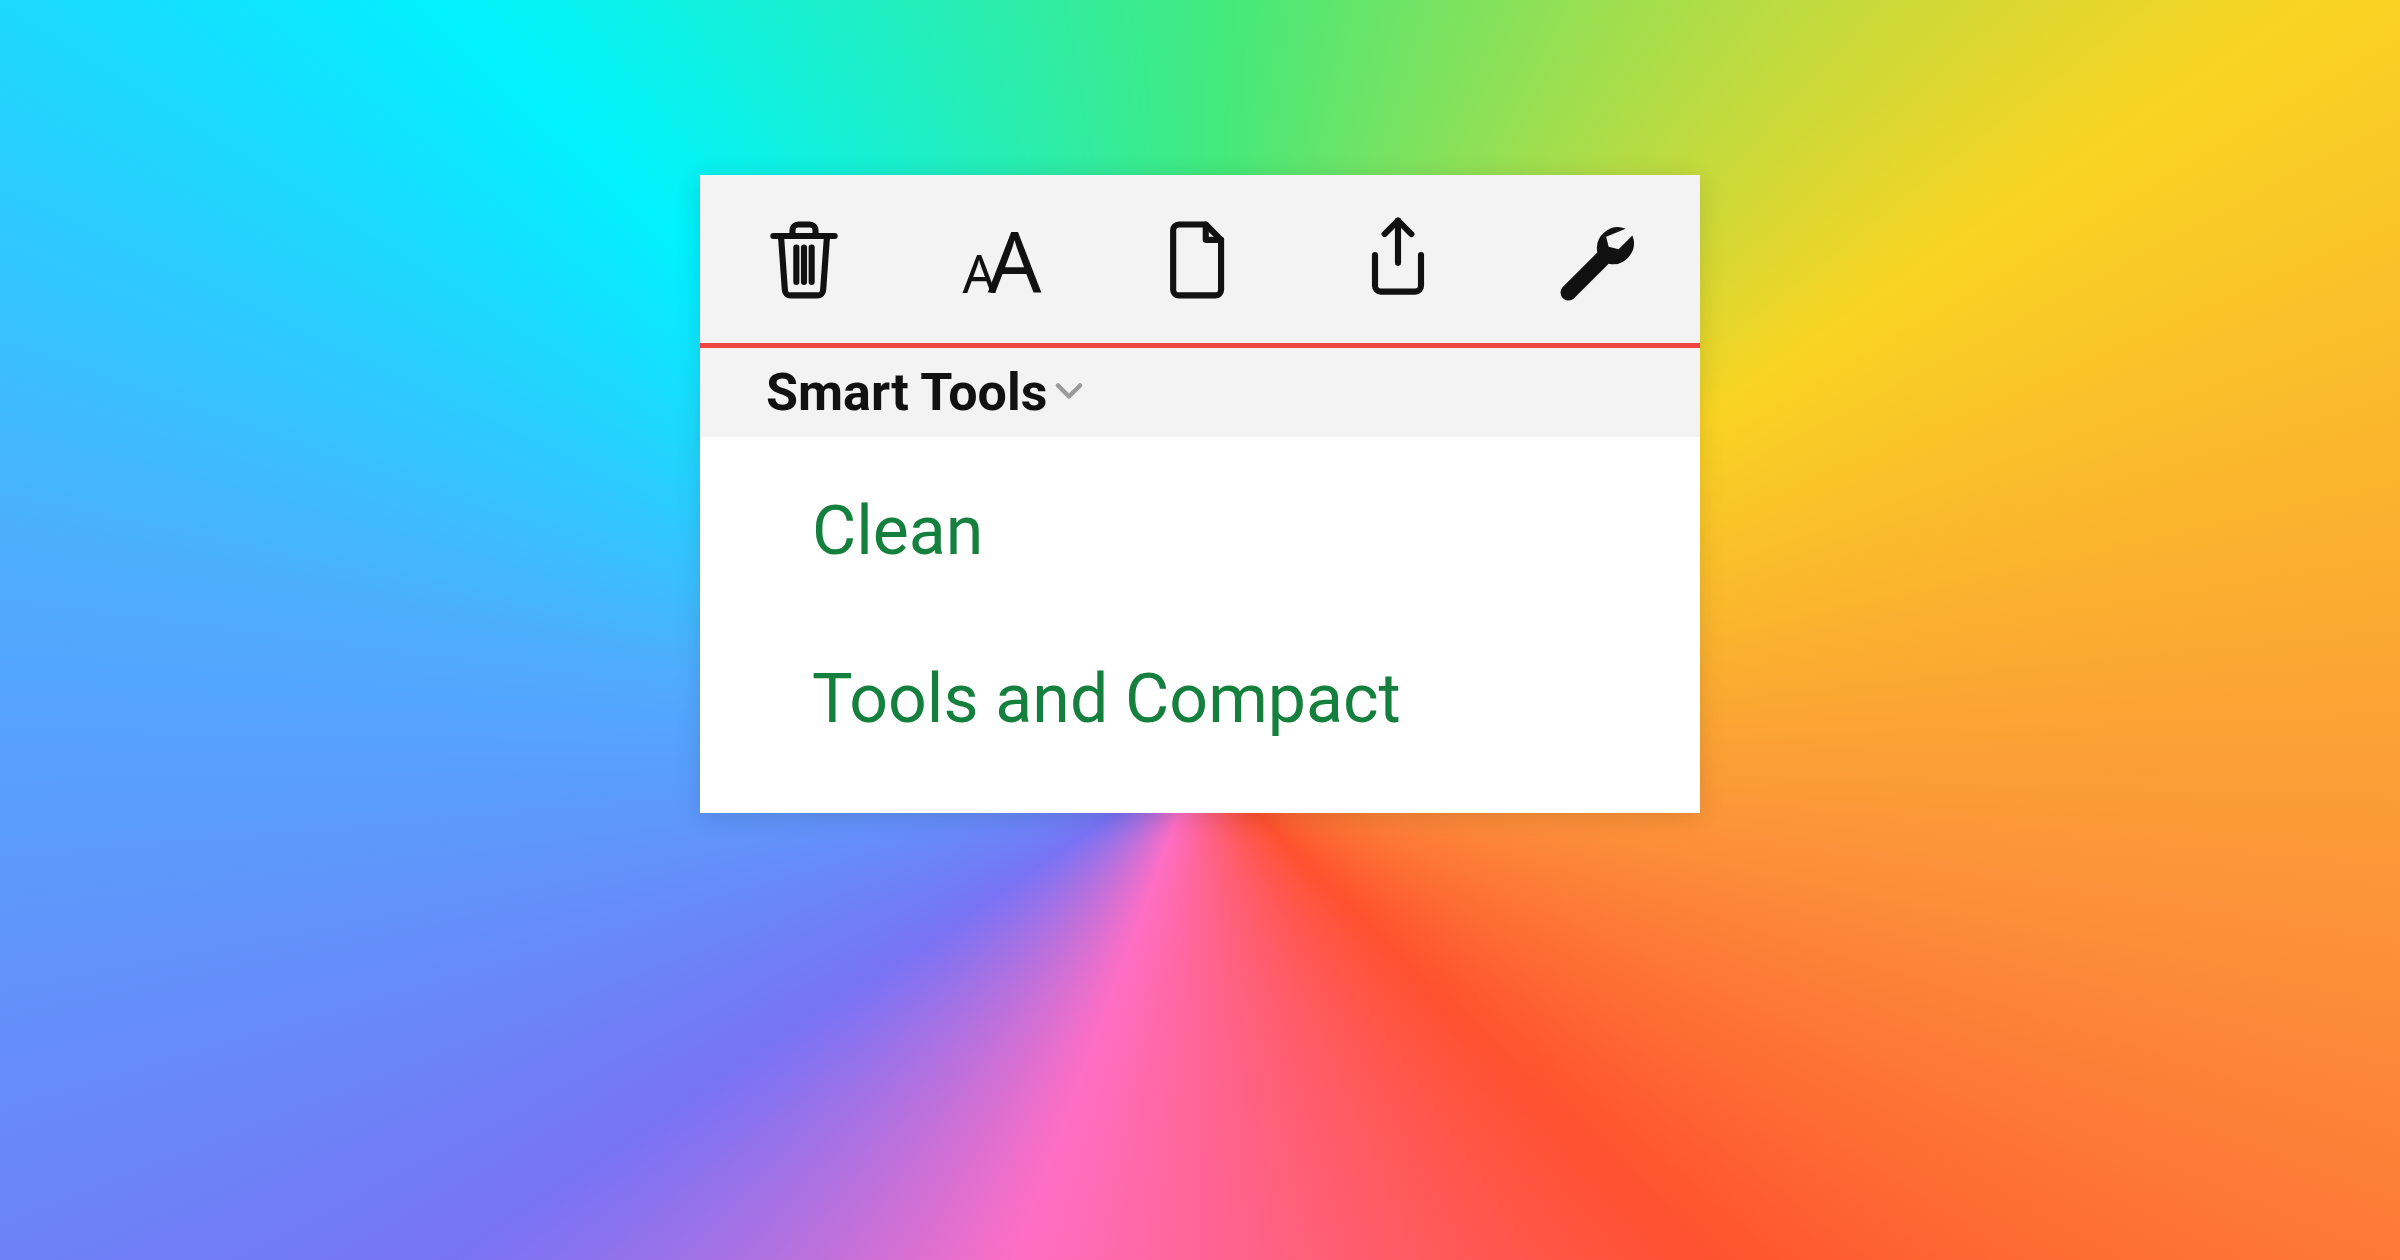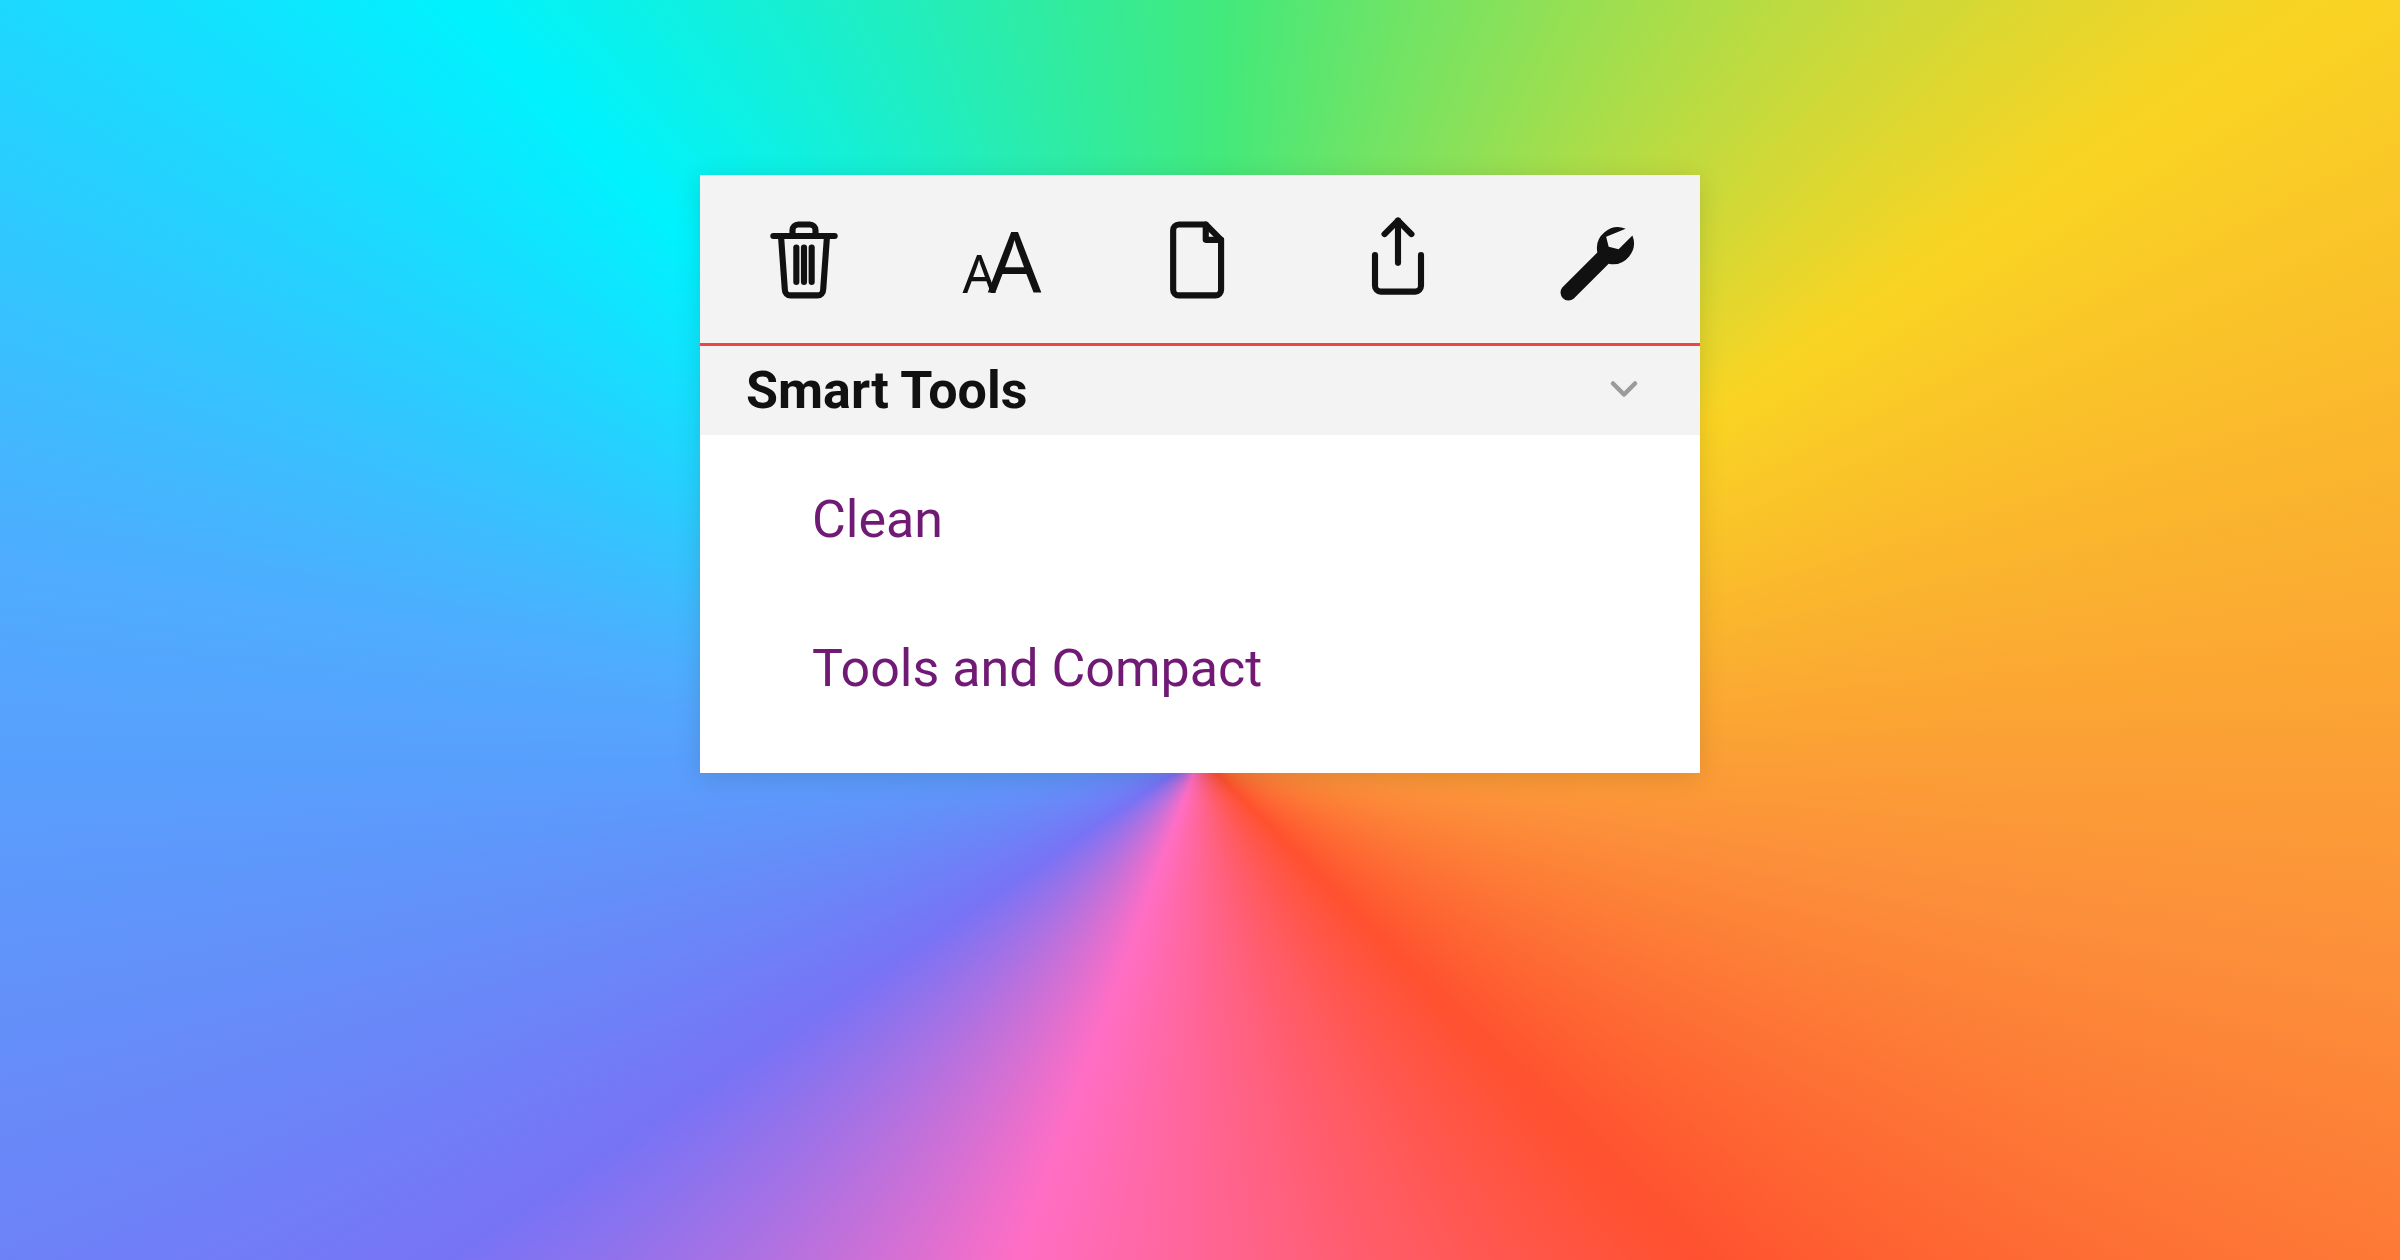--- a/index.html
+++ b/index.html
@@ -65,48 +65,47 @@
       color: #111;
       font-weight: 400;
       display: flex;
       align-items: baseline;
       line-height: 1;
     }
     .aa .small { font-size: 52px; letter-spacing: -2px;}
     .aa .big { font-size: 84px; margin-left: -6px;}
     .section-header {
       display: flex;
-      justify-content: space-between;
       align-items: center;
-      padding: 14px 54px 14px 46px;
+      padding: 14px 54px 14px 66px;
       background: #f3f3f3;
-      border-top: 3px solid #ef4444;
+      border-top: 5px solid #ef4444;
     }
     .section-title {
       font-size: 52px;
       font-weight: 700;
       color: #111;
     }
     .chev svg {
       width: 44px;
       height: 44px;
       stroke: #9b9b9b;
       stroke-width: 5;
       fill: none;
       stroke-linecap: round;
       stroke-linejoin: round;
     }
     .list {
       background: #fff;
       padding: 10px 0 30px 0;
     }
     .list-item {
-      font-size: 52px;
+      font-size: 68px;
       font-weight: 400;
-      color: #701a75;
+      color: #15803d;
       padding: 44px 0 44px 112px;
       cursor: pointer;
     }
   </style>
 </head>
 <body>
 
 <div class="panel">
 
   <div class="toolbar">

